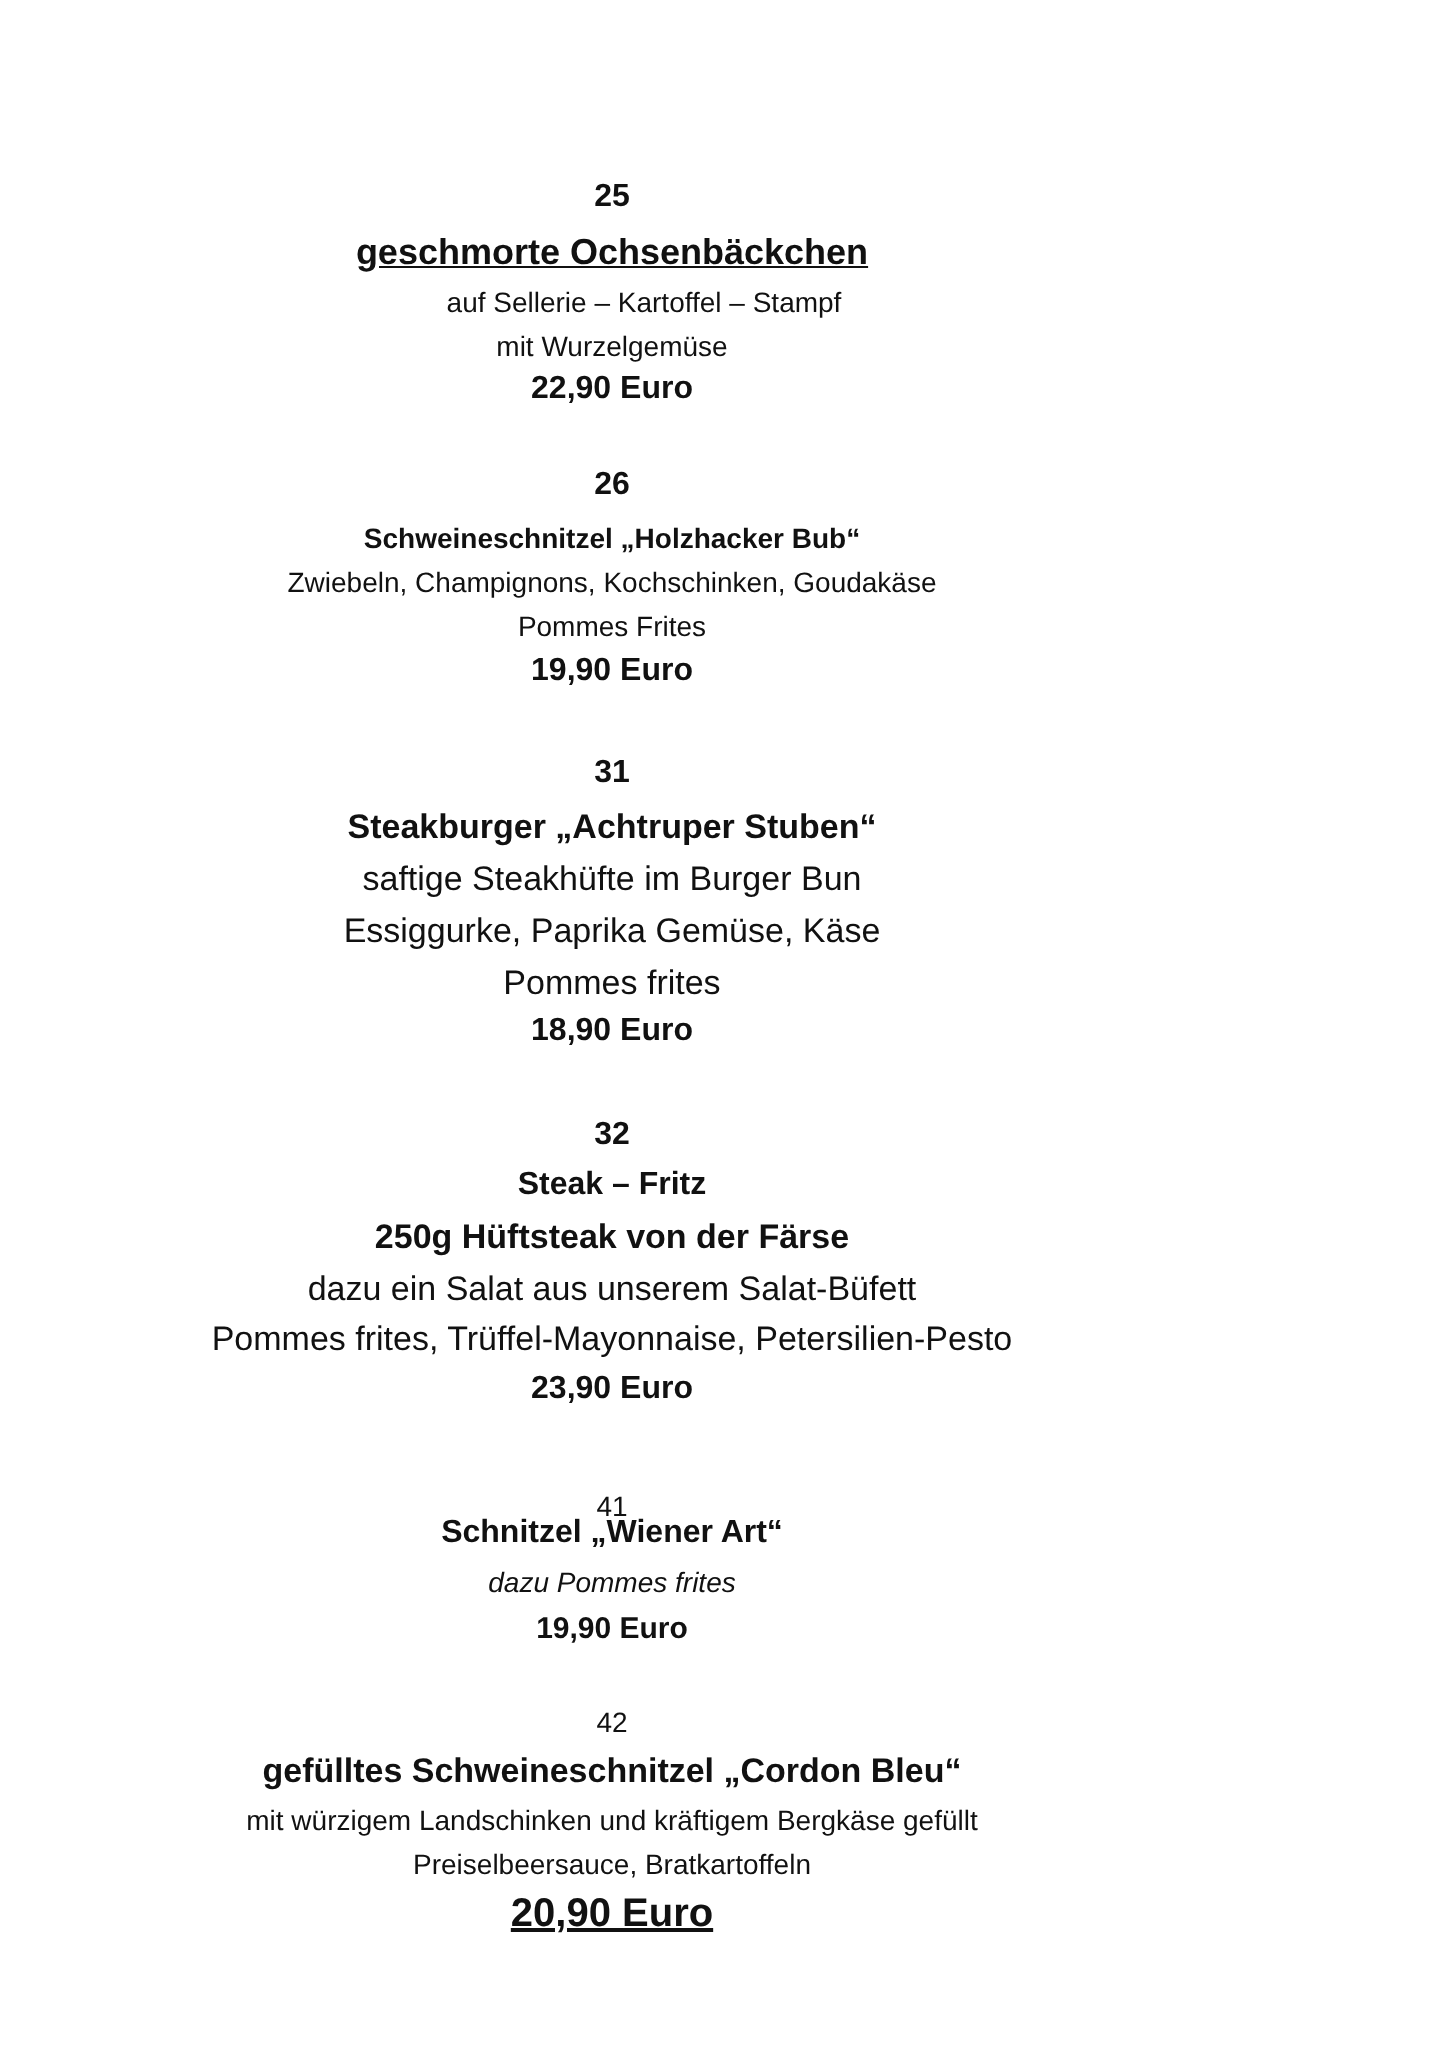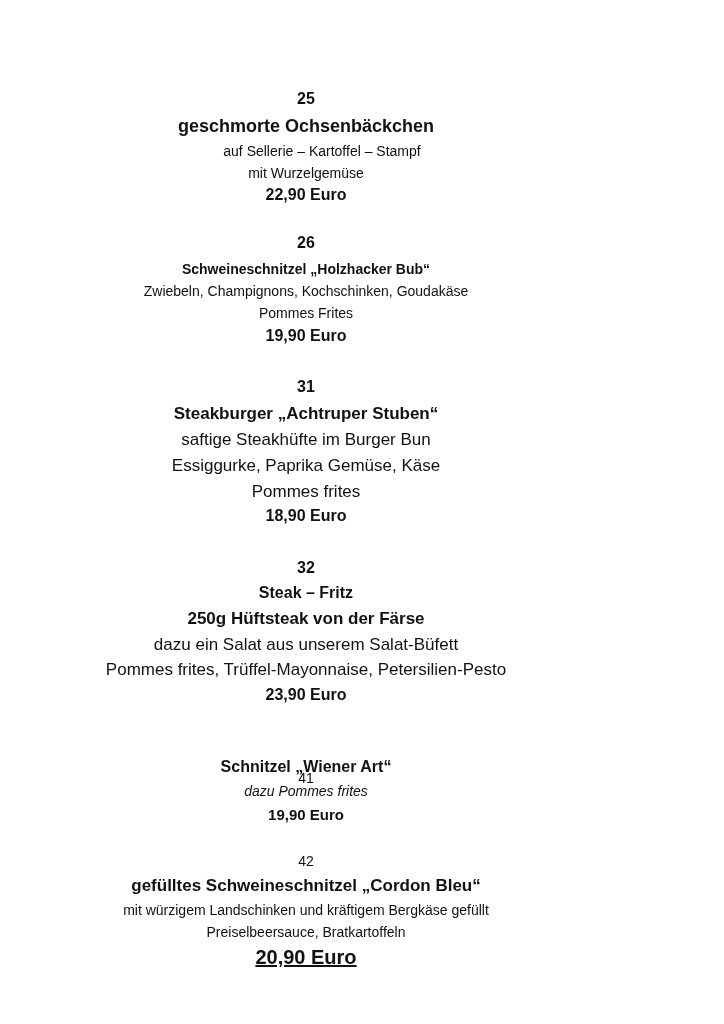--- a/index.html
+++ b/index.html
@@ -6,21 +6,21 @@
     body { width: 724px; height: 1024px; position: relative; overflow: hidden;
            font-family: "Liberation Sans", "DejaVu Sans", sans-serif; color: #111; }
     .line { position: absolute; left: 0; width: 612px; text-align: center; white-space: nowrap; }
     .b { font-weight: bold; }
   </style>
 </head>
 <body>
 
 <div>
   <div class="line b" style="top:90px;font-size:16px;">25</div>
-  <div class="line b" style="top:116px;font-size:18px;">geschmorte Ochsenbäckchen</div>
+  <div class="line b" style="top:116px;font-size:18px;text-decoration:underline;">geschmorte Ochsenbäckchen</div>
   <div class="line" style="top:143px;font-size:14px;padding-left:16px;">auf Sellerie – Kartoffel – Stampf</div>
   <div class="line" style="top:165px;font-size:14px;">mit Wurzelgemüse</div>
   <div class="line b" style="top:186px;font-size:16px;">22,90 Euro</div>
 </div>
 
 <div>
   <div class="line b" style="top:234px;font-size:16px;">26</div>
   <div class="line b" style="top:261px;font-size:14px;">Schweineschnitzel „Holzhacker Bub“</div>
   <div class="line" style="top:283px;font-size:14px;">Zwiebeln, Champignons, Kochschinken, Goudakäse</div>
   <div class="line" style="top:305px;font-size:14px;">Pommes Frites</div>
@@ -39,21 +39,21 @@
 <div>
   <div class="line b" style="top:559px;font-size:16px;">32</div>
   <div class="line b" style="top:584px;font-size:16px;">Steak – Fritz</div>
   <div class="line b" style="top:609px;font-size:17px;">250g Hüftsteak von der Färse</div>
   <div class="line" style="top:635px;font-size:17px;">dazu ein Salat aus unserem Salat-Büfett</div>
   <div class="line" style="top:660px;font-size:17px;">Pommes frites, Trüffel-Mayonnaise, Petersilien-Pesto</div>
   <div class="line b" style="top:686px;font-size:16px;">23,90 Euro</div>
 </div>
 
 <div>
-  <div class="line" style="top:770px;font-size:14px;">41</div>
+  <div class="line" style="top:745px;font-size:14px;">41</div>
   <div class="line b" style="top:758px;font-size:16px;">Schnitzel „Wiener Art“</div>
   <div class="line" style="top:783px;font-size:14px;font-style:italic;">dazu Pommes frites</div>
   <div class="line b" style="top:806px;font-size:15px;">19,90 Euro</div>
 </div>
 
 <div>
   <div class="line" style="top:853px;font-size:14px;">42</div>
   <div class="line b" style="top:876px;font-size:17px;">gefülltes Schweineschnitzel „Cordon Bleu“</div>
   <div class="line" style="top:902px;font-size:14px;">mit würzigem Landschinken und kräftigem Bergkäse gefüllt</div>
   <div class="line" style="top:924px;font-size:14px;">Preiselbeersauce, Bratkartoffeln</div>

